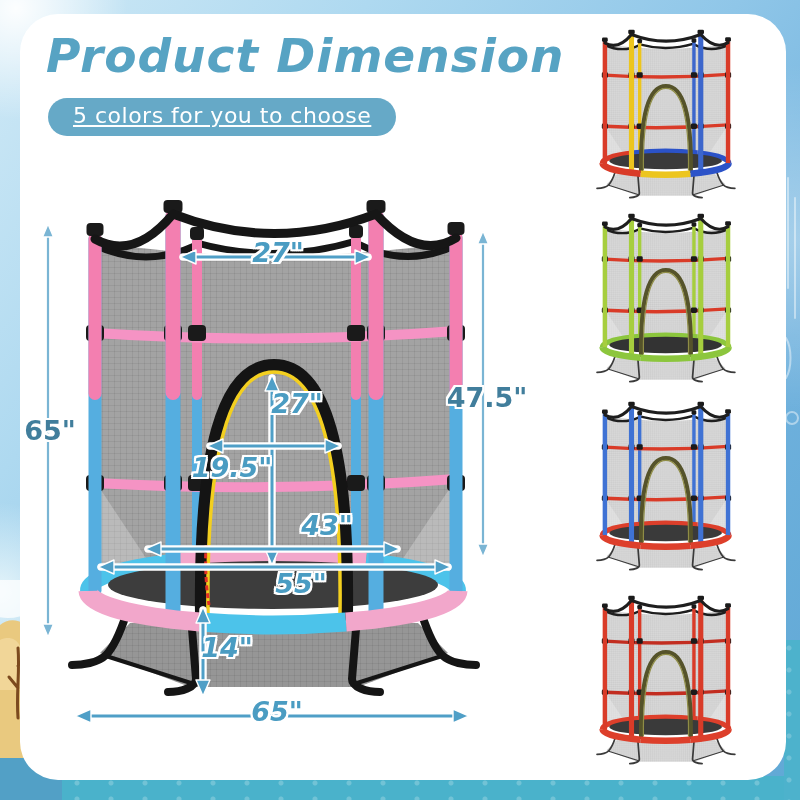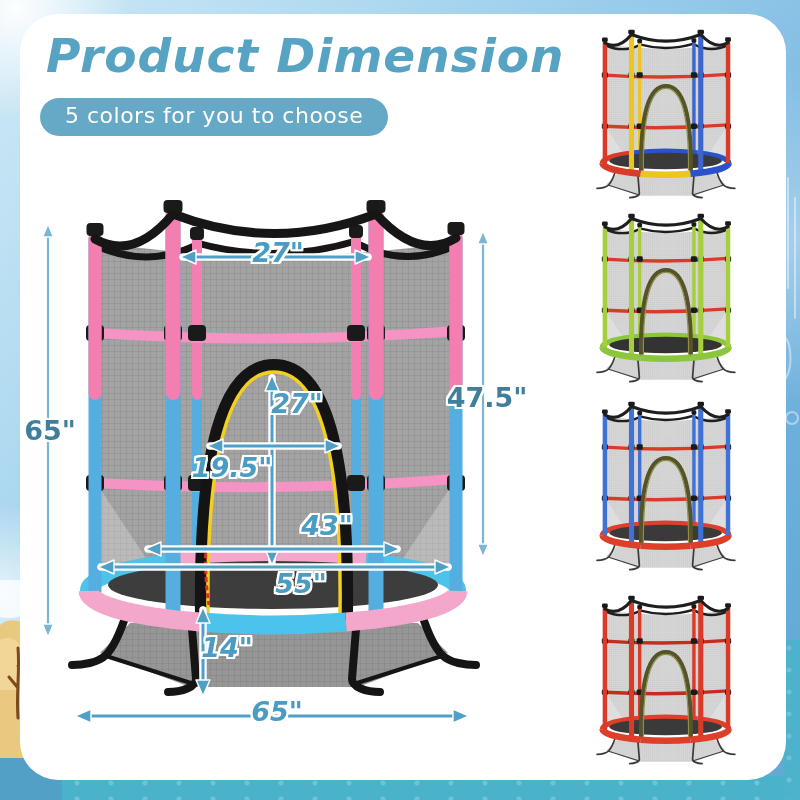--- a/index.html
+++ b/index.html
@@ -14,22 +14,22 @@
     background:radial-gradient(circle at 9px 7px, rgba(255,255,255,.22) 2px, transparent 3px) 0 0/34px 16px,#4ab2cb;}
   .water-left{position:absolute;left:0;top:676px;width:21px;height:124px;
     background:radial-gradient(circle at 6px 9px, rgba(255,255,255,.2) 2px, transparent 3px) 0 0/18px 20px,#5aa4c8;}
   .water-right{position:absolute;right:0;top:640px;width:16px;height:160px;
     background:radial-gradient(circle at 5px 8px, rgba(255,255,255,.2) 2px, transparent 3px) 0 0/16px 22px,#4db2cc;}
   .corner-art{position:absolute;left:0;top:580px;width:62px;height:220px;z-index:1;}
   .doodle{position:absolute;right:0;top:168px;width:16px;height:290px;opacity:.45;z-index:0;}
   .card{position:absolute;left:20px;top:14px;width:766px;height:766px;background:#ffffff;border-radius:38px;z-index:2;}
   .title{position:absolute;left:46px;top:28px;margin:0;z-index:3;
     font:italic 800 47px "DejaVu Sans",sans-serif;letter-spacing:1px;color:#57a3c3;}
-  .badge{position:absolute;left:40px;top:98px;z-index:3;background:#66a9c7;color:#ffffff;
-    border-radius:22px;padding:5px 25px 8px 25px;font:400 22px "DejaVu Sans",sans-serif;letter-spacing:.5px;}
+  .badge{position:absolute;left:48px;top:98px;z-index:3;background:#66a9c7;color:#ffffff;
+    border-radius:22px;padding:5px 25px 8px 25px;font:400 22px "DejaVu Sans",sans-serif;letter-spacing:.5px;text-decoration:underline;}
   .tramp-main{position:absolute;left:60px;top:195px;width:440px;height:510px;z-index:3;}
   .thumb{position:absolute;left:592px;width:152px;height:174px;z-index:3;}
   #thumb-0{top:28px;} #thumb-1{top:212px;} #thumb-2{top:400px;} #thumb-3{top:594px;}
   #dim-arrows{position:absolute;left:0;top:0;width:800px;height:800px;z-index:5;pointer-events:none;}
   .dim{position:absolute;transform:translate(-50%,-50%);z-index:6;white-space:nowrap;
     font:italic 700 27px "DejaVu Sans",sans-serif;color:#4a9cc2;
     text-shadow:-2px -2px 0 #fff,0 -2px 0 #fff,2px -2px 0 #fff,-2px 0 0 #fff,2px 0 0 #fff,-2px 2px 0 #fff,0 2px 0 #fff,2px 2px 0 #fff;}
   .dim.up{font-style:normal;font-weight:700;color:#417e9c;}
 </style>
 </head>

